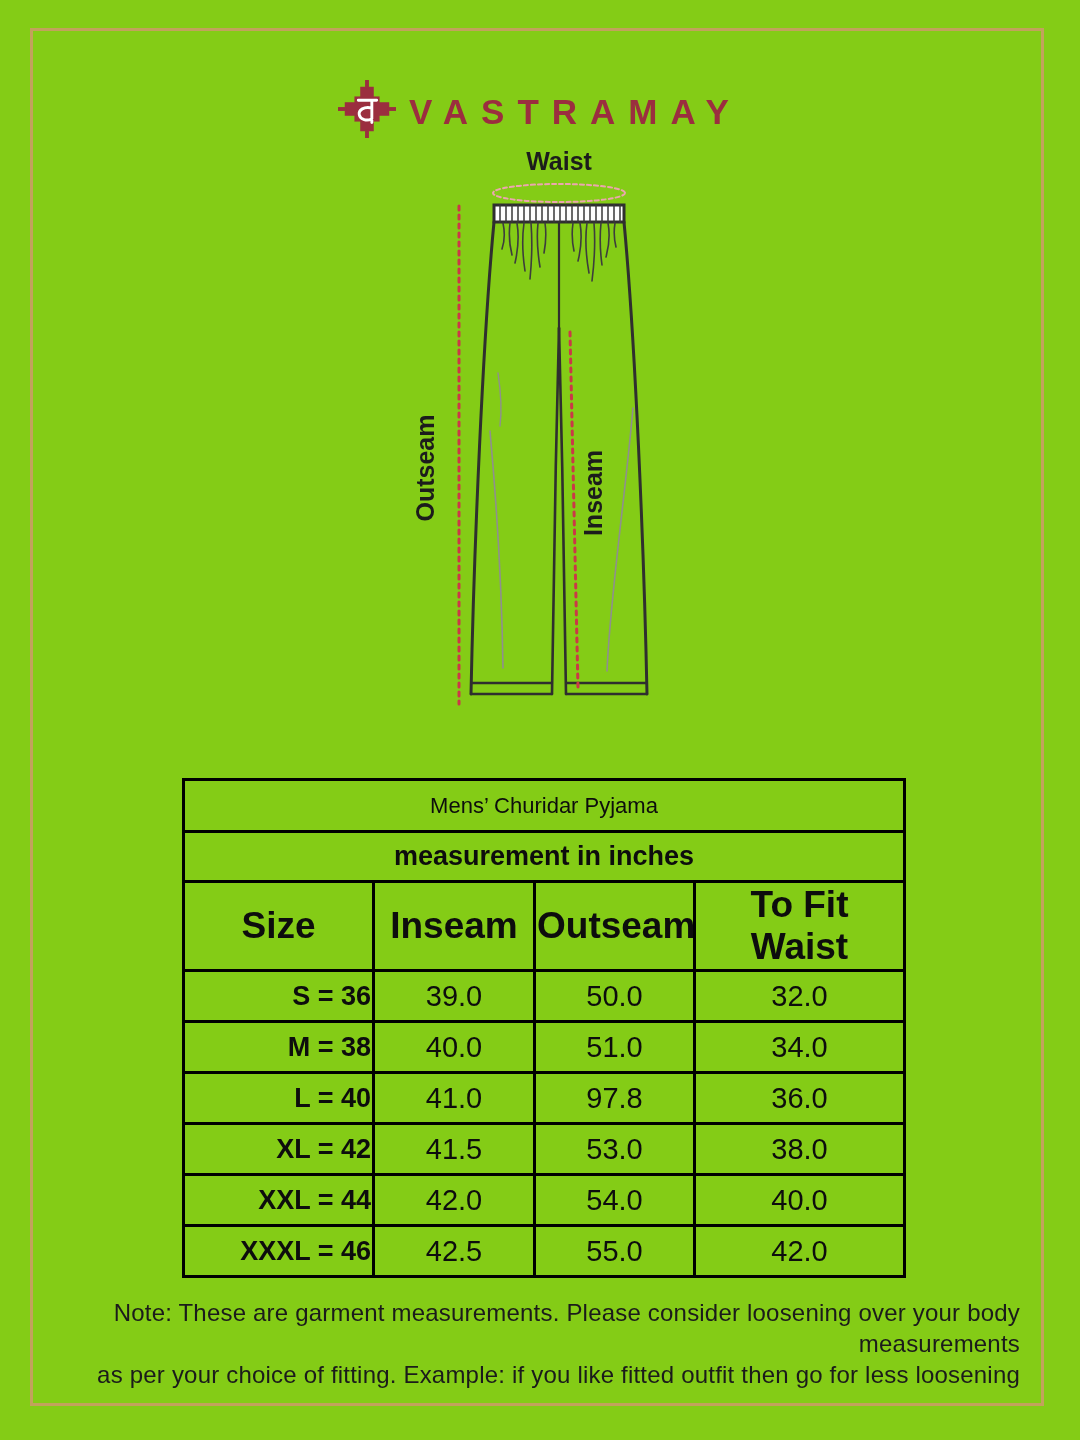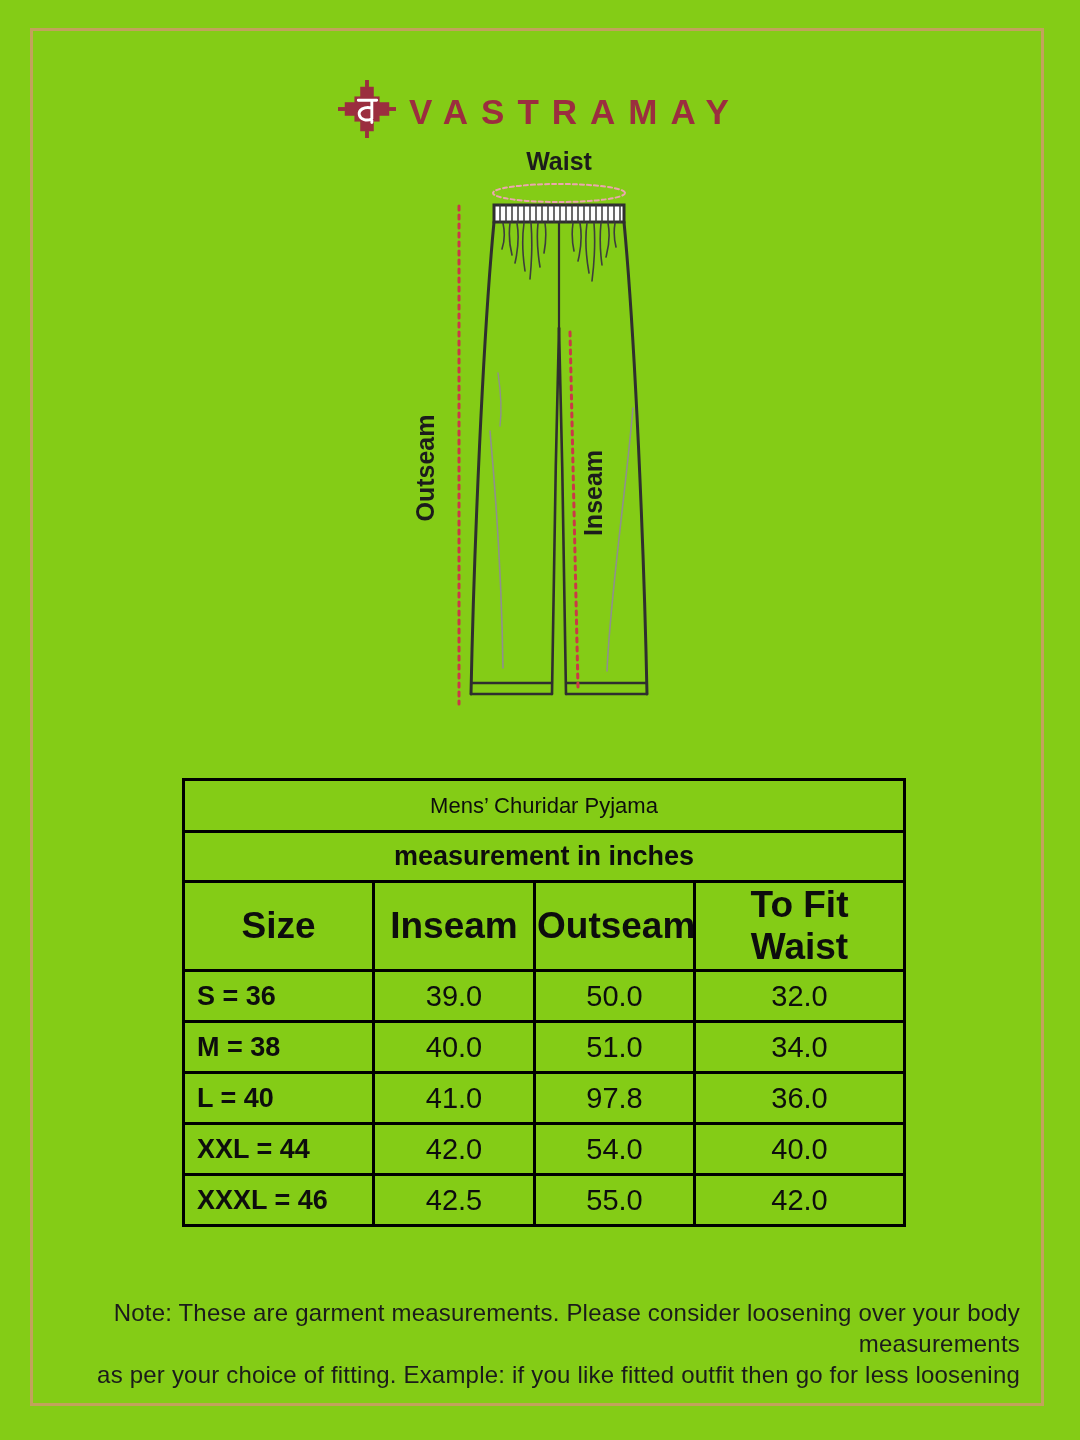--- a/index.html
+++ b/index.html
@@ -27,21 +27,21 @@
   
   .size-table {
     position:absolute; left:182px; top:778px; width:721px;
     border-collapse:collapse; table-layout:fixed; color:#0d0d0d;
   }
   .size-table td { border:3px solid #000; text-align:center; vertical-align:middle; overflow:hidden; }
   .t-title td { height:47px; font-size:22px; font-weight:400; }
   .t-sub td   { height:45px; font-size:27px; font-weight:700; }
   .t-head td  { height:51px; font-size:37px; font-weight:700; }
   .t-row td   { height:46px; font-size:29px; font-weight:400; }
-  .t-row td.c-size { text-align:left; padding-left:12px; font-weight:700; font-size:27px; }
+  .t-row td.c-size { text-align:right; padding-left:12px; font-weight:700; font-size:27px; }
   
   .note {
     position:absolute; left:40px; top:1297px; width:980px;
     text-align:right; font-size:24px; line-height:31px; color:#1b1b1b;
     letter-spacing:0.2px;
   }
 </style>
 </head>
 <body>
 
@@ -131,20 +131,26 @@
       <td>51.0</td>
       <td>34.0</td>
     </tr>
     <tr class="t-row">
       <td class="c-size">L = 40</td>
       <td>41.0</td>
       <td>97.8</td>
       <td>36.0</td>
     </tr>
     <tr class="t-row">
+      <td class="c-size">XL = 42</td>
+      <td>41.5</td>
+      <td>53.0</td>
+      <td>38.0</td>
+    </tr>
+    <tr class="t-row">
       <td class="c-size">XXL = 44</td>
       <td>42.0</td>
       <td>54.0</td>
       <td>40.0</td>
     </tr>
     <tr class="t-row">
       <td class="c-size">XXXL = 46</td>
       <td>42.5</td>
       <td>55.0</td>
       <td>42.0</td>

